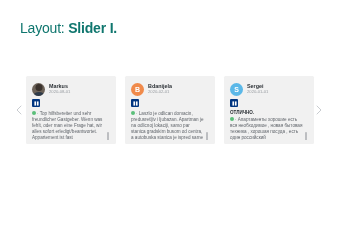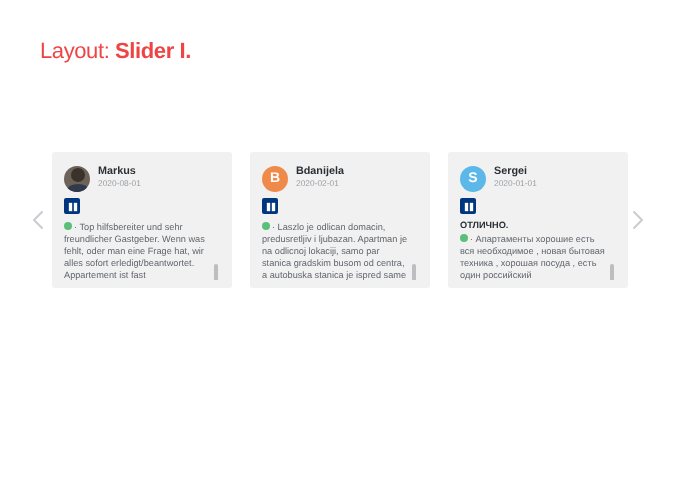--- a/index.html
+++ b/index.html
@@ -12,22 +12,22 @@
     background: #ffffff;
     font-family: "Liberation Sans", sans-serif;
     overflow: hidden;
     position: relative;
   }
 
   .page-title {
     position: absolute;
     left: 20px;
     top: 20px;
-    font-size: 11px;
-    color: #ef4444;
+    font-size: 14px;
+    color: #0f766e;
     letter-spacing: -0.2px;
     white-space: nowrap;
   }
   .page-title .t-light { font-weight: 400; }
   .page-title .t-strong { font-weight: 700; }
 
   .slider {
     position: absolute;
     left: 0;
     top: 76px;

